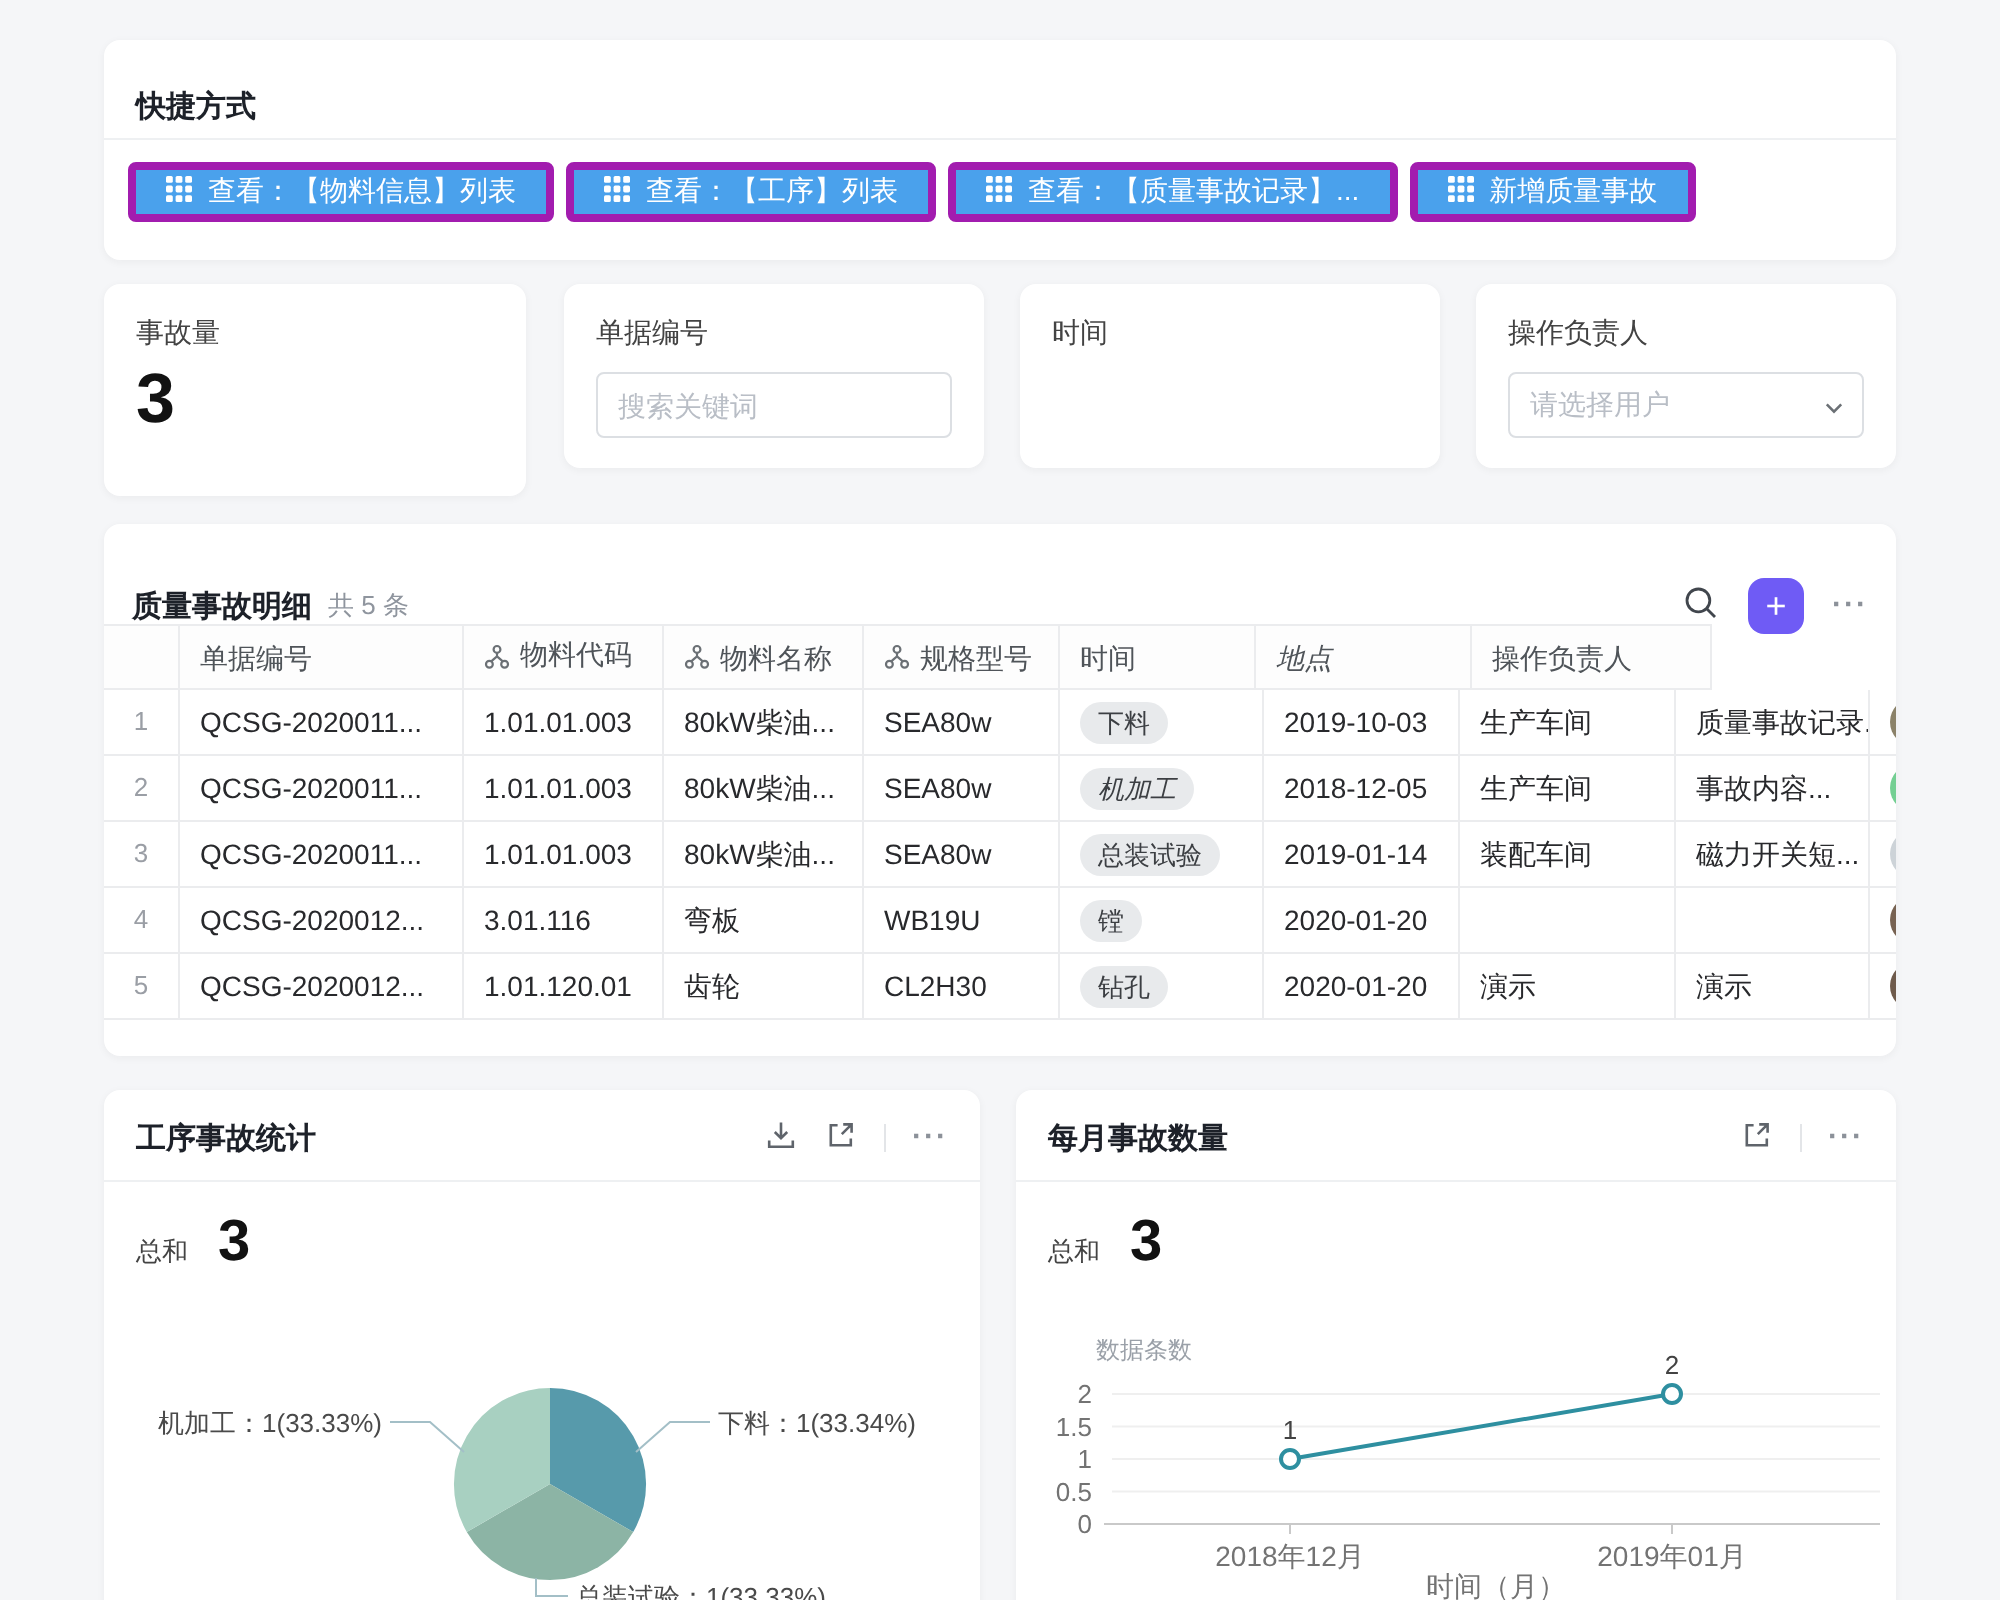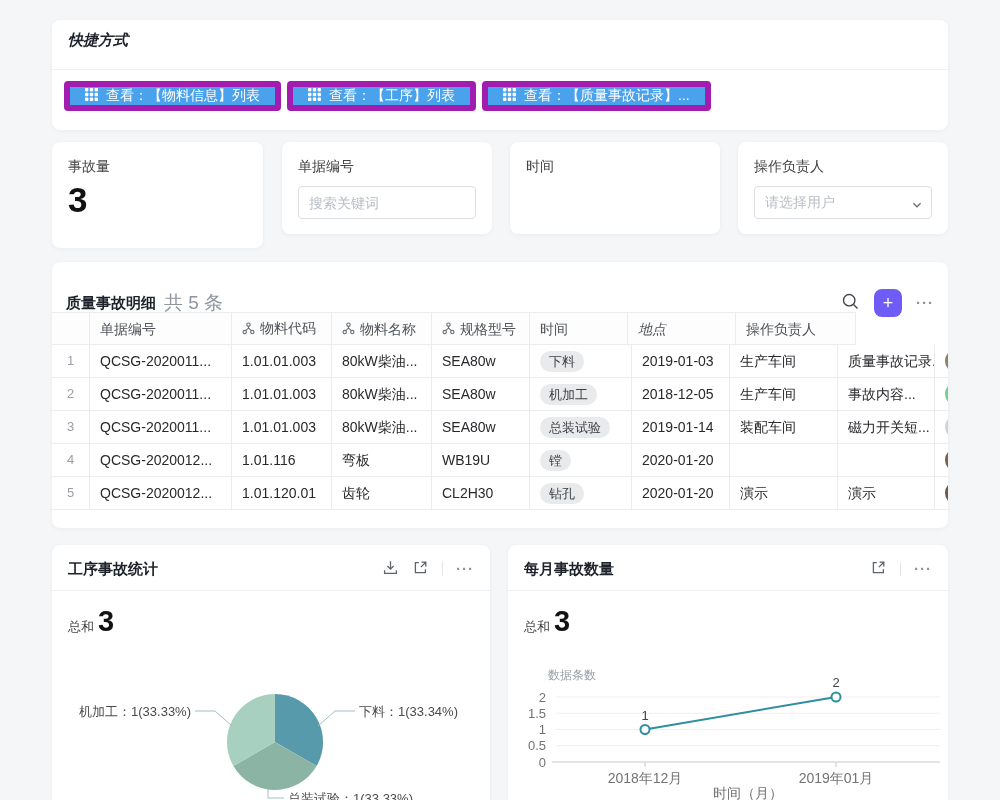--- a/index.html
+++ b/index.html
@@ -14,26 +14,26 @@
   .card {
     position: absolute;
     background: #fff;
     border-radius: 8px;
     box-shadow: 0 1px 4px rgba(31,35,41,.05);
   }
   .card-h1 { font-size: 15px; font-weight: bold; color: #1d2129; }
 
   
   #card-shortcuts { left:52px; top:20px; width:896px; height:110px; }
-  #card-shortcuts .card-h1 { position:absolute; left:16px; top:11px;font-style:italic; }
+  #card-shortcuts .card-h1 { position:absolute; left:16px; top:24px; }
   .sc-divider { position:absolute; left:0; top:49px; width:100%; height:1px; background:#eef0f2; }
   .btn-row { position:absolute; left:12px; top:61px; display:flex; gap:6px; }
   .shortcut-btn {
     height:30px; display:flex; align-items:center; gap:8px;
-    background:#4aa1ec; border:6px solid #a21caf; border-radius:4px;
+    background:#4aa1ec; border:4px solid #a21caf; border-radius:4px;
     color:#fff; font-size:14px; padding:0 15px; cursor:pointer;
     font-family:"Liberation Sans",sans-serif;
   }
 
   
   .f-label { position:absolute; left:16px; top:16px; font-size:14px; color:#434343; }
   #card-stat { left:52px; top:142px; width:211px; height:106px; }
   .stat-value { position:absolute; left:16px; top:38px; font-size:35px; font-weight:bold; color:#121212; }
   #card-doc  { left:282px; top:142px; width:210px; height:92px; }
   #card-time { left:510px; top:142px; width:210px; height:92px; }
@@ -44,21 +44,21 @@
     font-size:14px; padding:0 28px 0 10px; color:#262626; background:#fff;
     font-family:"Liberation Sans",sans-serif;
   }
   .f-input::placeholder { color:#b9bec6; }
   .f-select { display:flex; align-items:center; color:#b9bec6; cursor:pointer; }
   .input-icon { position:absolute; right:9px; top:8px; }
 
   
   #card-table { left:52px; top:262px; width:896px; height:266px; }
   .tbl-head { position:absolute; left:14px; right:14px; top:16px; height:50px; display:flex; align-items:center; }
-  .tbl-count { margin-left:8px; font-size:19px; color:#8f959e; }
+  .tbl-count { margin-left:8px; font-size:13px; color:#8f959e; }
   .tbl-actions { margin-left:auto; display:flex; align-items:center; gap:14px; }
   .icon-btn { background:none; border:none; cursor:pointer; display:flex; align-items:center; padding:0; }
   .plus-btn {
     width:28px; height:28px; border:none; border-radius:8px; background:#6f5bf5;
     color:#fff; font-size:18px; line-height:26px; cursor:pointer; font-family:"Liberation Sans",sans-serif;
   }
   .dots { font-size:15px; font-weight:bold; color:#8c9199; letter-spacing:1px; line-height:10px; }
   .table-area { position:absolute; left:0; top:50px; width:896px; height:198px; overflow:hidden; }
   .t-row { display:flex; height:33px; }
   .t-cell {
@@ -74,21 +74,21 @@
   }
   .avatar { width:24px; height:24px; border-radius:50%; margin-top:4px; }
 
   
   #card-pie  { left:52px; top:545px; width:438px; height:300px; }
   #card-line { left:508px; top:545px; width:440px; height:300px; }
   .chart-head { position:absolute; left:16px; right:16px; top:13px; height:22px; display:flex; align-items:center; }
   .chart-actions { margin-left:auto; display:flex; align-items:center; gap:13px; }
   .v-divider { width:1px; height:14px; background:#e3e5e8; }
   .chart-divider { position:absolute; left:0; top:45px; width:100%; height:1px; background:#eef0f2; }
-  .sum-row { position:absolute; left:16px; top:60px; display:flex; align-items:baseline; gap:4px;justify-content:flex-end; }
+  .sum-row { position:absolute; left:16px; top:60px; display:flex; align-items:baseline; gap:15px;justify-content:flex-end; }
   .sum-label { font-size:13px; color:#434343; }
   .sum-value { font-size:29px; font-weight:bold; color:#121212; }
   .chart-svg { position:absolute; left:0; top:0; }
 </style>
 </head>
 <body>
 
 <section class="card" id="card-shortcuts">
   <div class="card-h1">快捷方式</div>
   <div class="sc-divider"></div>
@@ -134,20 +134,36 @@
               <rect x="0" y="4.8" width="3.4" height="3.4" rx="0.8"></rect>
               <rect x="4.8" y="4.8" width="3.4" height="3.4" rx="0.8"></rect>
               <rect x="9.6" y="4.8" width="3.4" height="3.4" rx="0.8"></rect>
               <rect x="0" y="9.6" width="3.4" height="3.4" rx="0.8"></rect>
               <rect x="4.8" y="9.6" width="3.4" height="3.4" rx="0.8"></rect>
               <rect x="9.6" y="9.6" width="3.4" height="3.4" rx="0.8"></rect>
             </g>
           </svg></span>
       <span>查看：【质量事故记录】...</span>
     </button>
+    <button class="shortcut-btn">
+      <span class="grid-ic"><svg width="13" height="13" viewBox="0 0 13 13">
+            <g fill="#ffffff">
+              <rect x="0" y="0" width="3.4" height="3.4" rx="0.8"></rect>
+              <rect x="4.8" y="0" width="3.4" height="3.4" rx="0.8"></rect>
+              <rect x="9.6" y="0" width="3.4" height="3.4" rx="0.8"></rect>
+              <rect x="0" y="4.8" width="3.4" height="3.4" rx="0.8"></rect>
+              <rect x="4.8" y="4.8" width="3.4" height="3.4" rx="0.8"></rect>
+              <rect x="9.6" y="4.8" width="3.4" height="3.4" rx="0.8"></rect>
+              <rect x="0" y="9.6" width="3.4" height="3.4" rx="0.8"></rect>
+              <rect x="4.8" y="9.6" width="3.4" height="3.4" rx="0.8"></rect>
+              <rect x="9.6" y="9.6" width="3.4" height="3.4" rx="0.8"></rect>
+            </g>
+          </svg></span>
+      <span>新增质量事故</span>
+    </button>
   </div>
 </section>
 
 <section class="card" id="card-stat">
   <div class="f-label">事故量</div>
   <div class="stat-value">3</div>
 </section>
 
 <section class="card" id="card-doc">
   <div class="f-label">单据编号</div>
@@ -231,34 +247,34 @@
         </div>
       </div>
     <div id="t-body">
         <div class="t-row">
           <div class="t-cell t-idx" style="width: 38px;">1</div>
           <div class="t-cell" style="width: 142px;">QCSG-2020011...</div>
           <div class="t-cell" style="width: 100px;">1.01.01.003</div>
           <div class="t-cell" style="width: 100px;">80kW柴油...</div>
           <div class="t-cell" style="width: 98px;">SEA80w</div>
           <div class="t-cell" style="width: 102px;"><span class="tag">下料</span></div>
-          <div class="t-cell" style="width: 98px;">2019-01-03</div>
+          <div class="t-cell" style="width: 98px;">2019-10-03</div>
           <div class="t-cell" style="width: 108px;">生产车间</div>
           <div class="t-cell" style="width: 97px;">质量事故记录...</div>
           <div class="t-cell" style="width: 120px;">
             <div class="avatar" style="background: rgb(139, 130, 105);"></div>
           </div>
         </div>
         <div class="t-row">
           <div class="t-cell t-idx" style="width: 38px;">2</div>
           <div class="t-cell" style="width: 142px;">QCSG-2020011...</div>
           <div class="t-cell" style="width: 100px;">1.01.01.003</div>
           <div class="t-cell" style="width: 100px;">80kW柴油...</div>
           <div class="t-cell" style="width: 98px;">SEA80w</div>
-          <div class="t-cell" style="width: 102px;"><span class="tag">机加工</span></div>
+          <div class="t-cell" style="width: 102px; font-style: italic;"><span class="tag">机加工</span></div>
           <div class="t-cell" style="width: 98px;">2018-12-05</div>
           <div class="t-cell" style="width: 108px;">生产车间</div>
           <div class="t-cell" style="width: 97px;">事故内容...</div>
           <div class="t-cell" style="width: 120px;">
             <div class="avatar" style="background: rgb(116, 207, 147);"></div>
           </div>
         </div>
         <div class="t-row">
           <div class="t-cell t-idx" style="width: 38px;">3</div>
           <div class="t-cell" style="width: 142px;">QCSG-2020011...</div>
@@ -269,21 +285,21 @@
           <div class="t-cell" style="width: 98px;">2019-01-14</div>
           <div class="t-cell" style="width: 108px;">装配车间</div>
           <div class="t-cell" style="width: 97px;">磁力开关短...</div>
           <div class="t-cell" style="width: 120px;">
             <div class="avatar" style="background: rgb(205, 211, 216);"></div>
           </div>
         </div>
         <div class="t-row">
           <div class="t-cell t-idx" style="width: 38px;">4</div>
           <div class="t-cell" style="width: 142px;">QCSG-2020012...</div>
-          <div class="t-cell" style="width: 100px;">1.01.116</div>
+          <div class="t-cell" style="width: 100px;">3.01.116</div>
           <div class="t-cell" style="width: 100px;">弯板</div>
           <div class="t-cell" style="width: 98px;">WB19U</div>
           <div class="t-cell" style="width: 102px;"><span class="tag">镗</span></div>
           <div class="t-cell" style="width: 98px;">2020-01-20</div>
           <div class="t-cell" style="width: 108px;"></div>
           <div class="t-cell" style="width: 97px;"></div>
           <div class="t-cell" style="width: 120px;">
             <div class="avatar" style="background: rgb(119, 98, 82);"></div>
           </div>
         </div>

